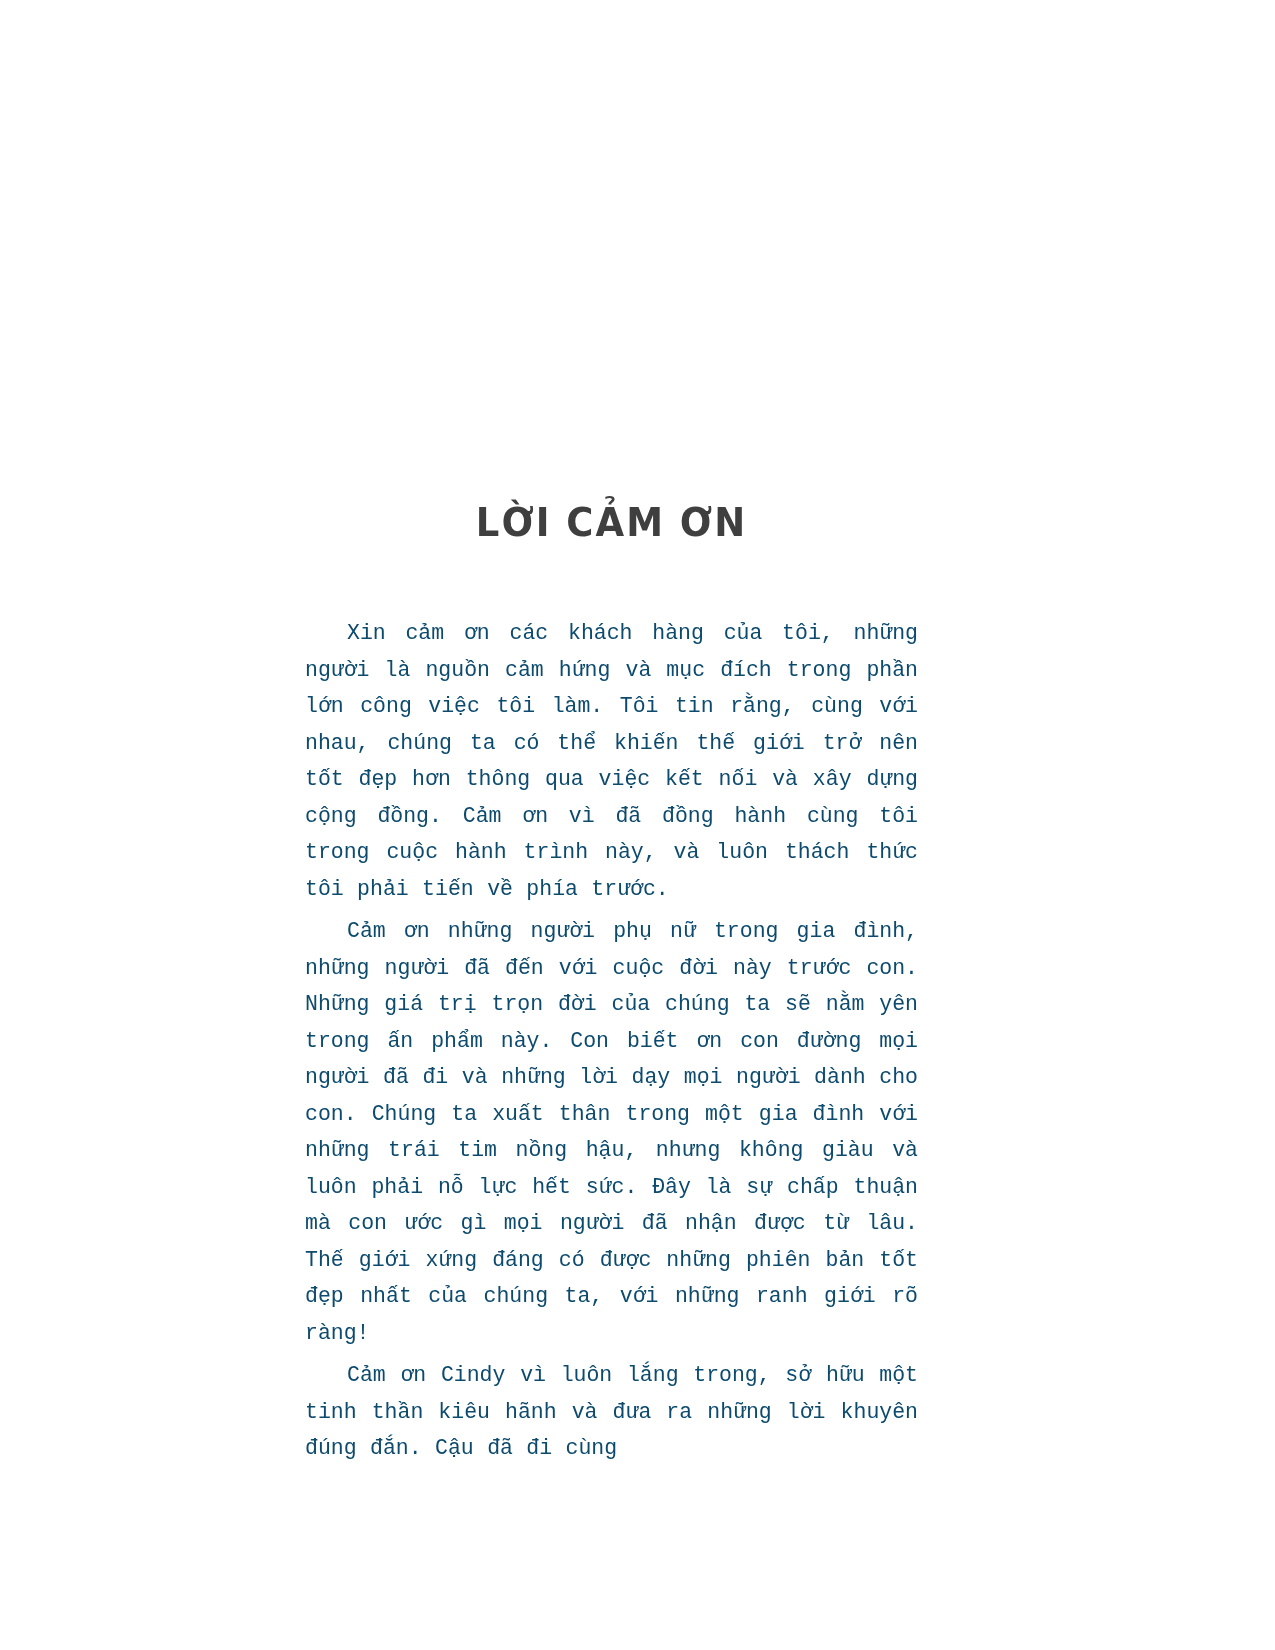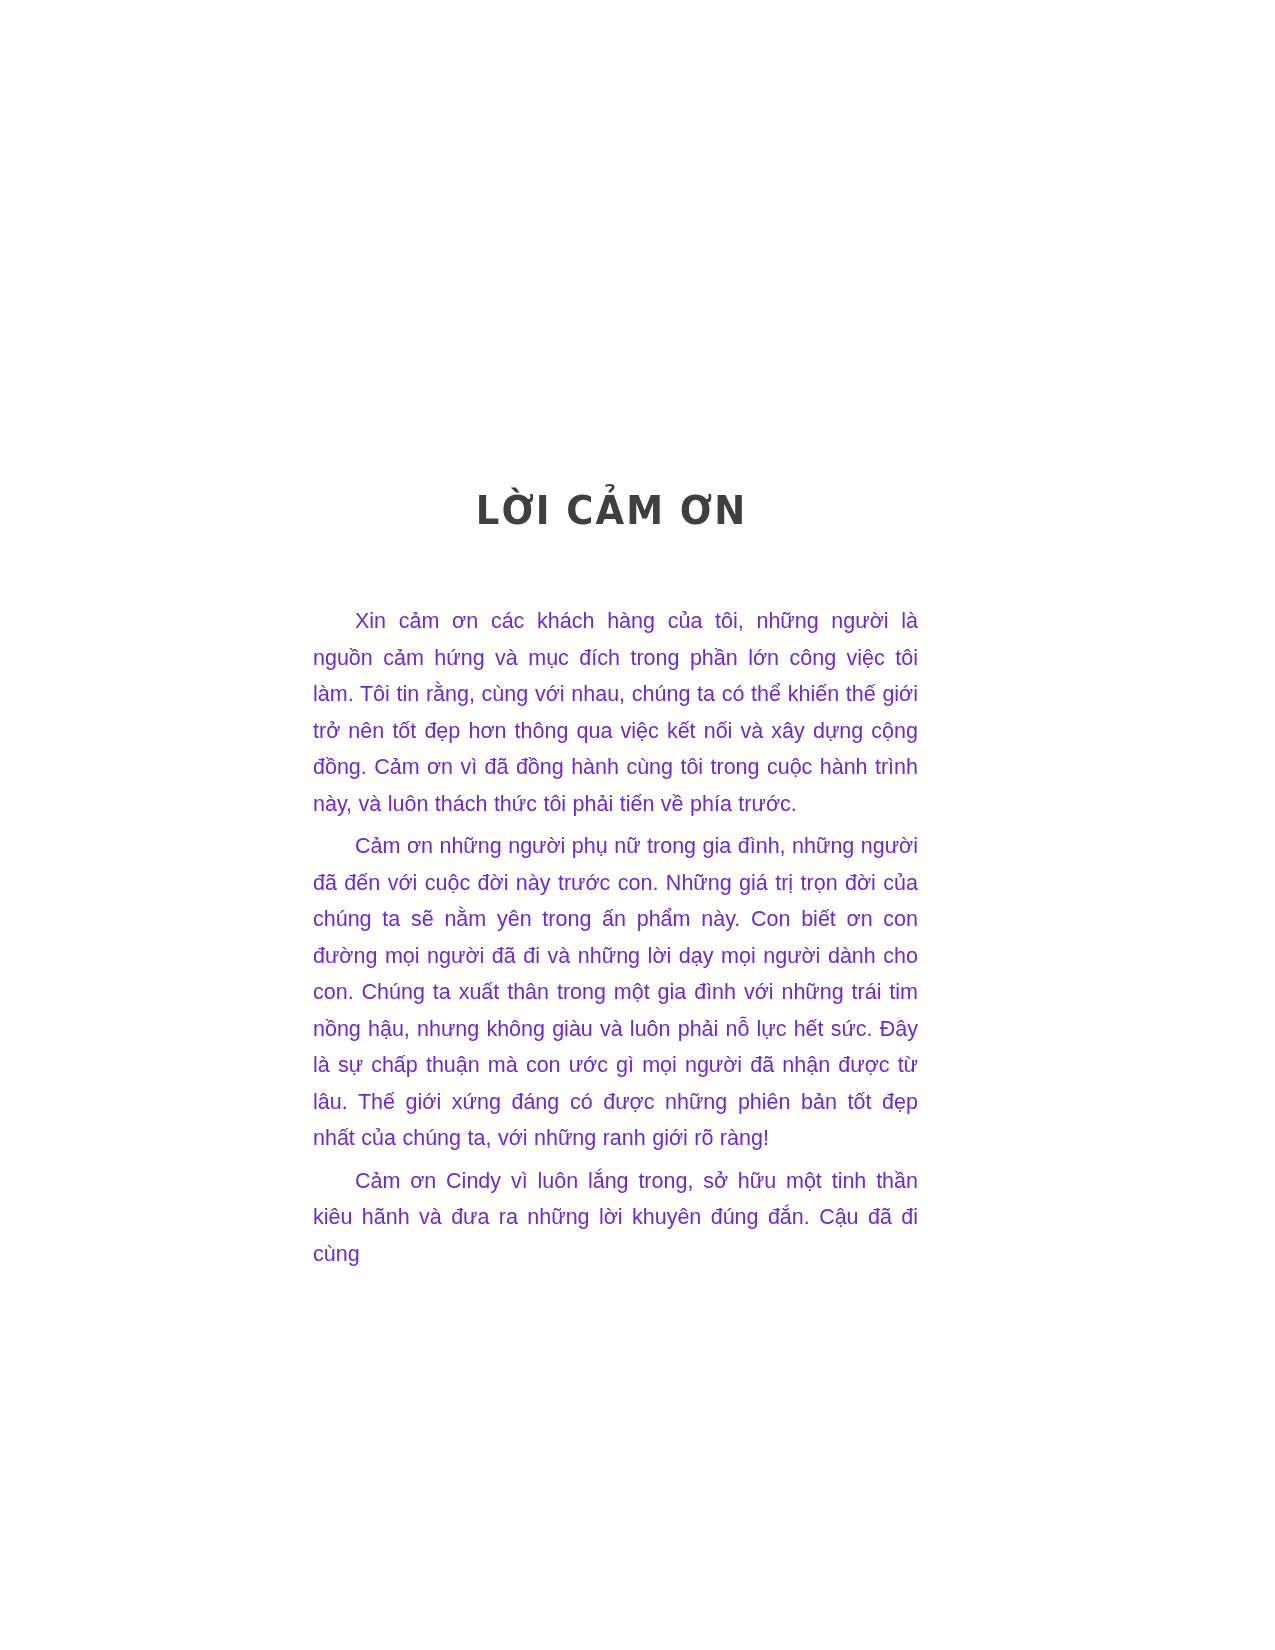--- a/index.html
+++ b/index.html
@@ -12,42 +12,42 @@
     width: 1275px;
     height: 1650px;
     background: #ffffff;
     margin: 0 auto;
     overflow: hidden;
     box-sizing: border-box;
   }
   .content {
     position: absolute;
     left: 305px;
-    top: 488px;
+    top: 500px;
     width: 613px;
   }
   .chapter-title {
     font-family: "DejaVu Sans", sans-serif;
     font-size: 37px;
     font-weight: 700;
     letter-spacing: 2px;
     color: #3f3f3f;
     text-align: center;
     margin: 0 0 72px 0;
     transform: scaleY(1.06);
     transform-origin: center top;
   }
   .body-text p {
-    font-family: Liberation Sans, sans-serif;
+    font-family: Liberation Mono, monospace;
     font-size: 21.5px;
     line-height: 36.5px;
-    color: #6d28d9;
+    color: #0c4a6e;
     text-align: justify;
     text-justify: inter-word;
-    margin: 0 0 6px 8px;
+    margin: 0 0 6px 0;
     text-indent: 42px;
     word-spacing: 0.5px;
   }
   .body-text p:last-child {
     margin-bottom: 0;
   }
 </style>
 </head>
 <body>
 

